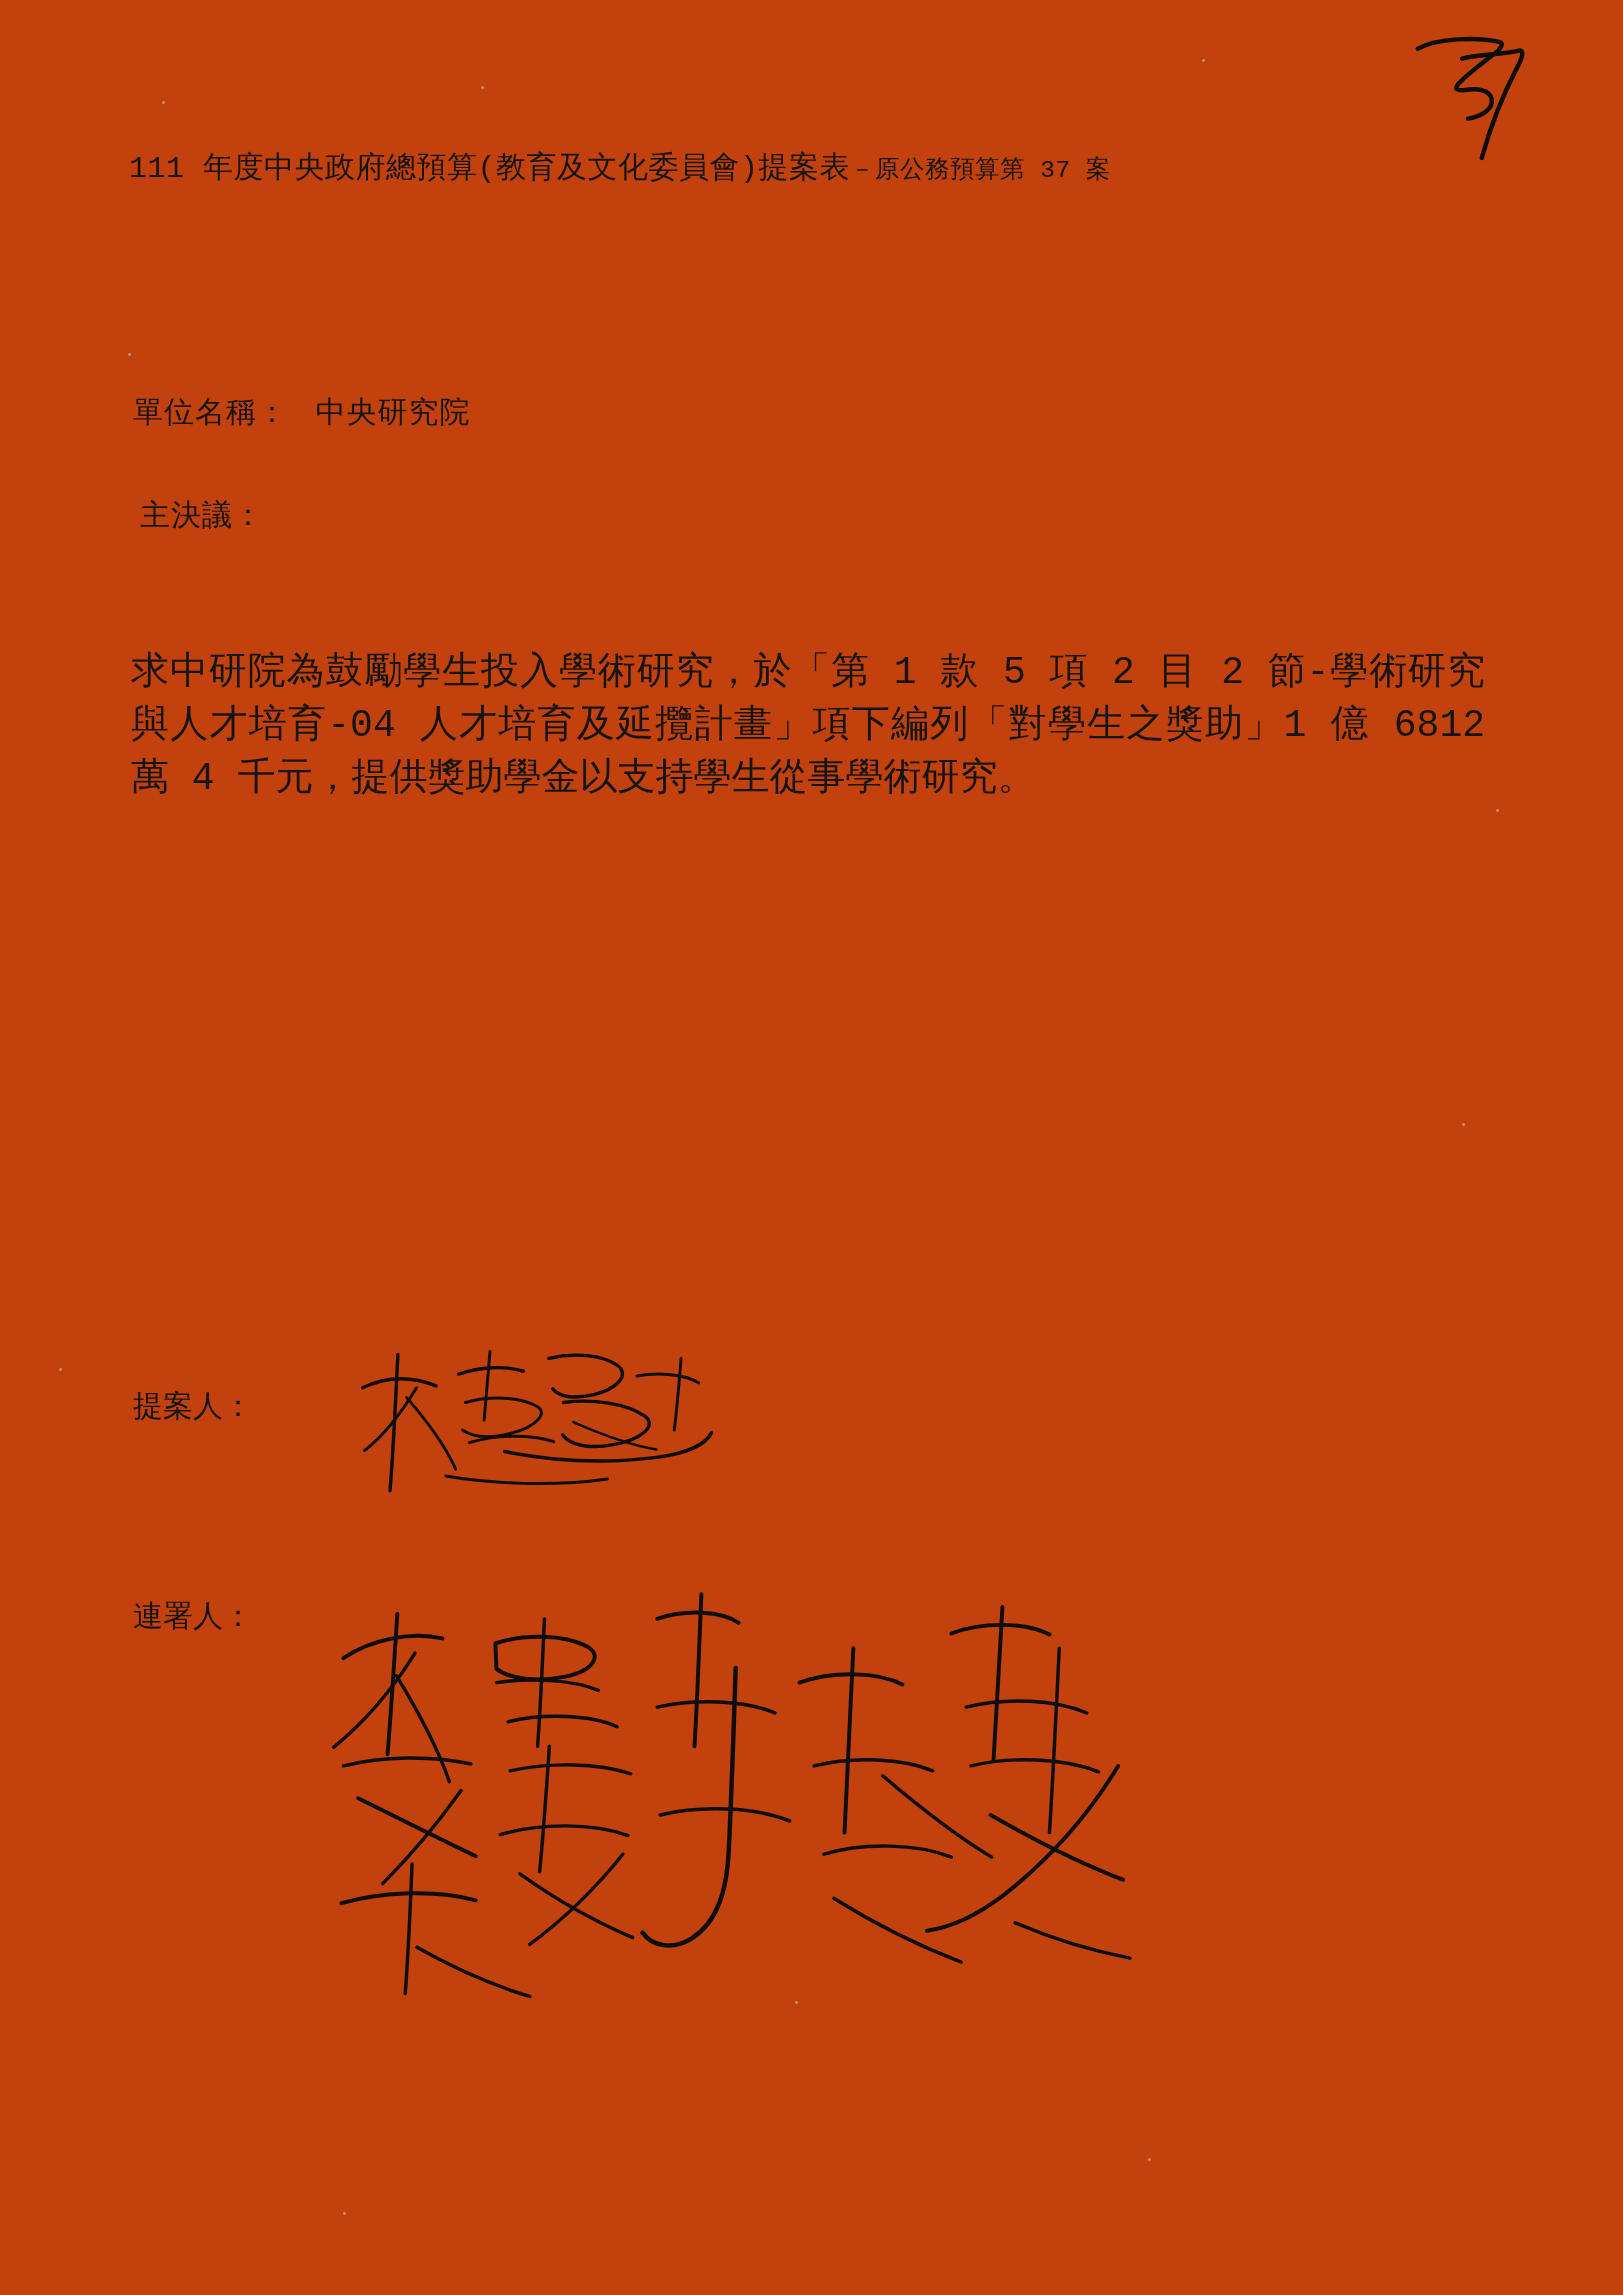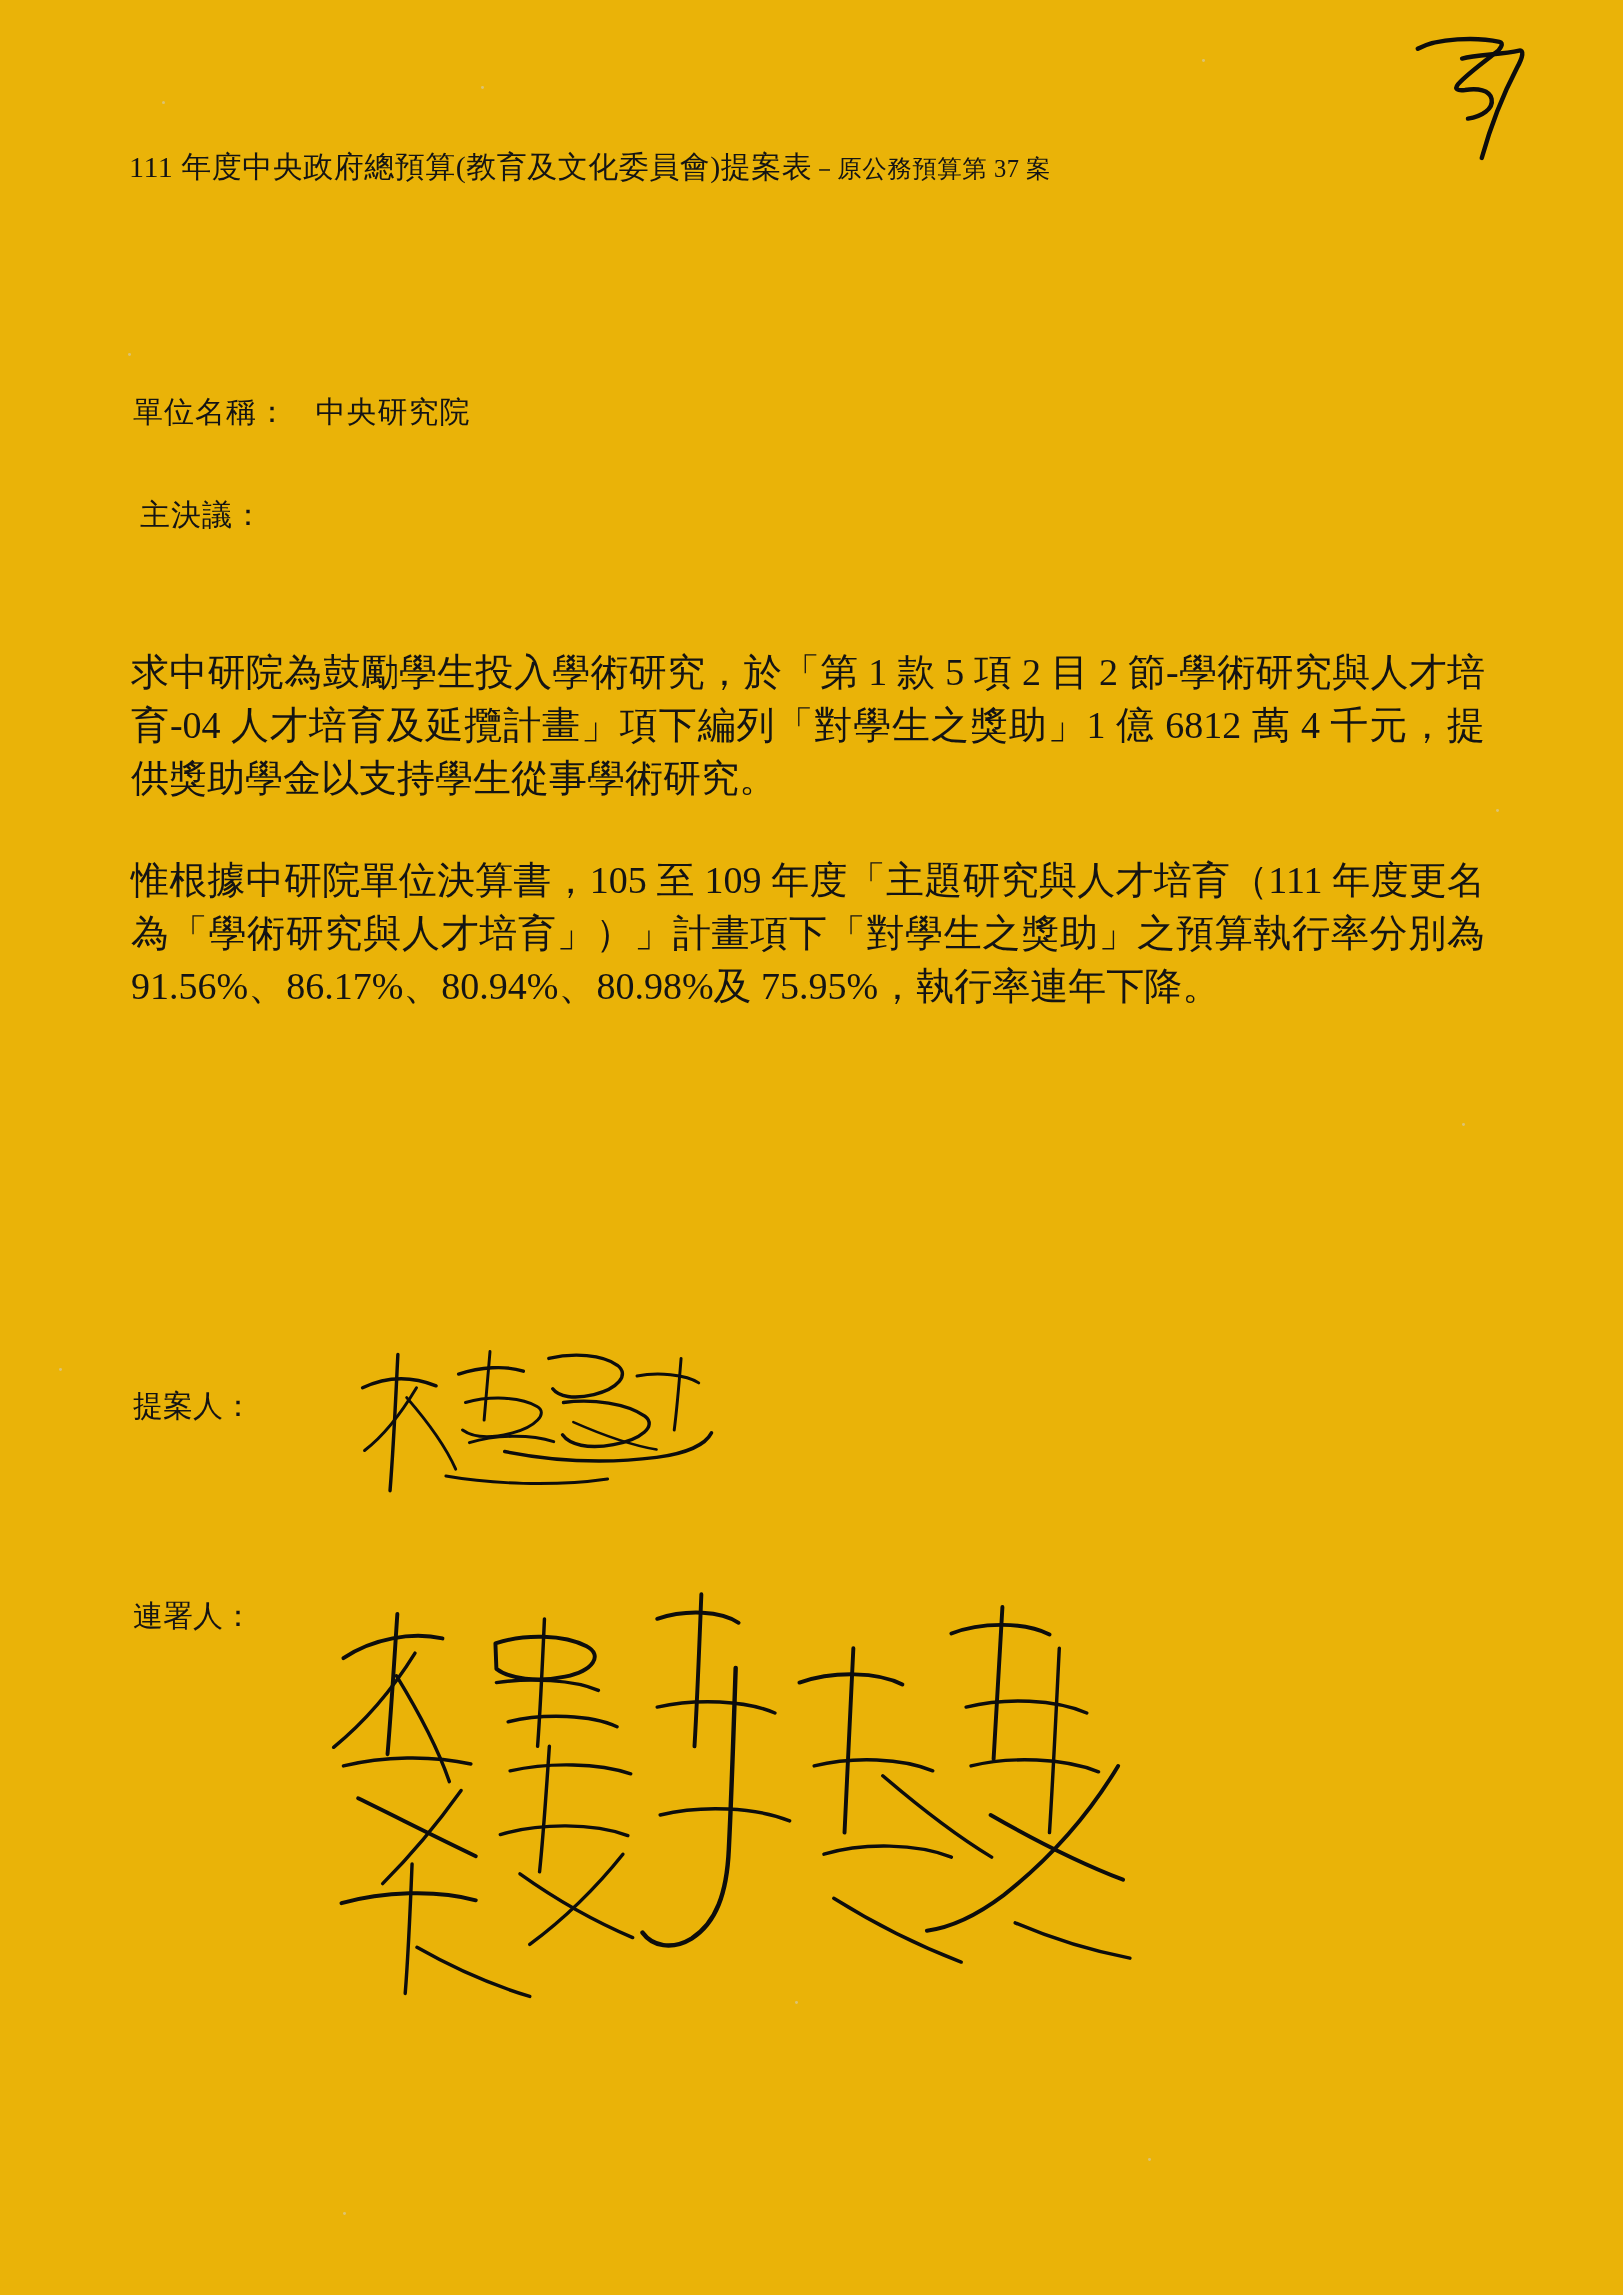--- a/index.html
+++ b/index.html
@@ -13,21 +13,22 @@
     position: relative;
     font-family: "Liberation Serif", "DejaVu Serif", serif;
     color: #1a1a1a;
     overflow: hidden;
   }
 
   
   .page {
     position: absolute;
     inset: 0;
-    background: #eab308;
+    background: #c2410c;
+    font-family: Liberation Mono, monospace;
   }
 
   .speck {
     position: absolute;
     background: #cfcfcb;
     border-radius: 50%;
     opacity: .55;
   }
 
   
@@ -159,23 +160,20 @@
   </div>
 
   <div class="field" id="resolution-field">
     <span class="label">主決議：</span>
   </div>
 
   <div class="body-block" id="para-1">
     <p>求中研院為鼓勵學生投入學術研究，於「第 1 款 5 項 2 目 2 節-學術研究與人才培育-04 人才培育及延攬計畫」項下編列「對學生之獎助」1 億 6812 萬 4 千元，提供獎助學金以支持學生從事學術研究。</p>
   </div>
 
-  <div class="body-block" id="para-2">
-    <p>惟根據中研院單位決算書，105 至 109 年度「主題研究與人才培育（111 年度更名為「學術研究與人才培育」）」計畫項下「對學生之獎助」之預算執行率分別為 91.56%、86.17%、80.94%、80.98%及 75.95%，執行率連年下降。</p>
-  </div>
 
 
   <div class="sig-row" id="proposer-row">
     <span>提案人：</span>
   </div>
   <div class="sig-ink ink" id="proposer-ink">
     <svg viewBox="0 0 1000 420" xmlns="http://www.w3.org/2000/svg">
       <path d="M40 120 C90 96, 140 96, 190 116" stroke-width="7"></path>
       <path d="M112 52 C108 130, 104 230, 96 330" stroke-width="7"></path>
       <path d="M150 120 C120 170, 86 216, 44 248" stroke-width="6"></path>

